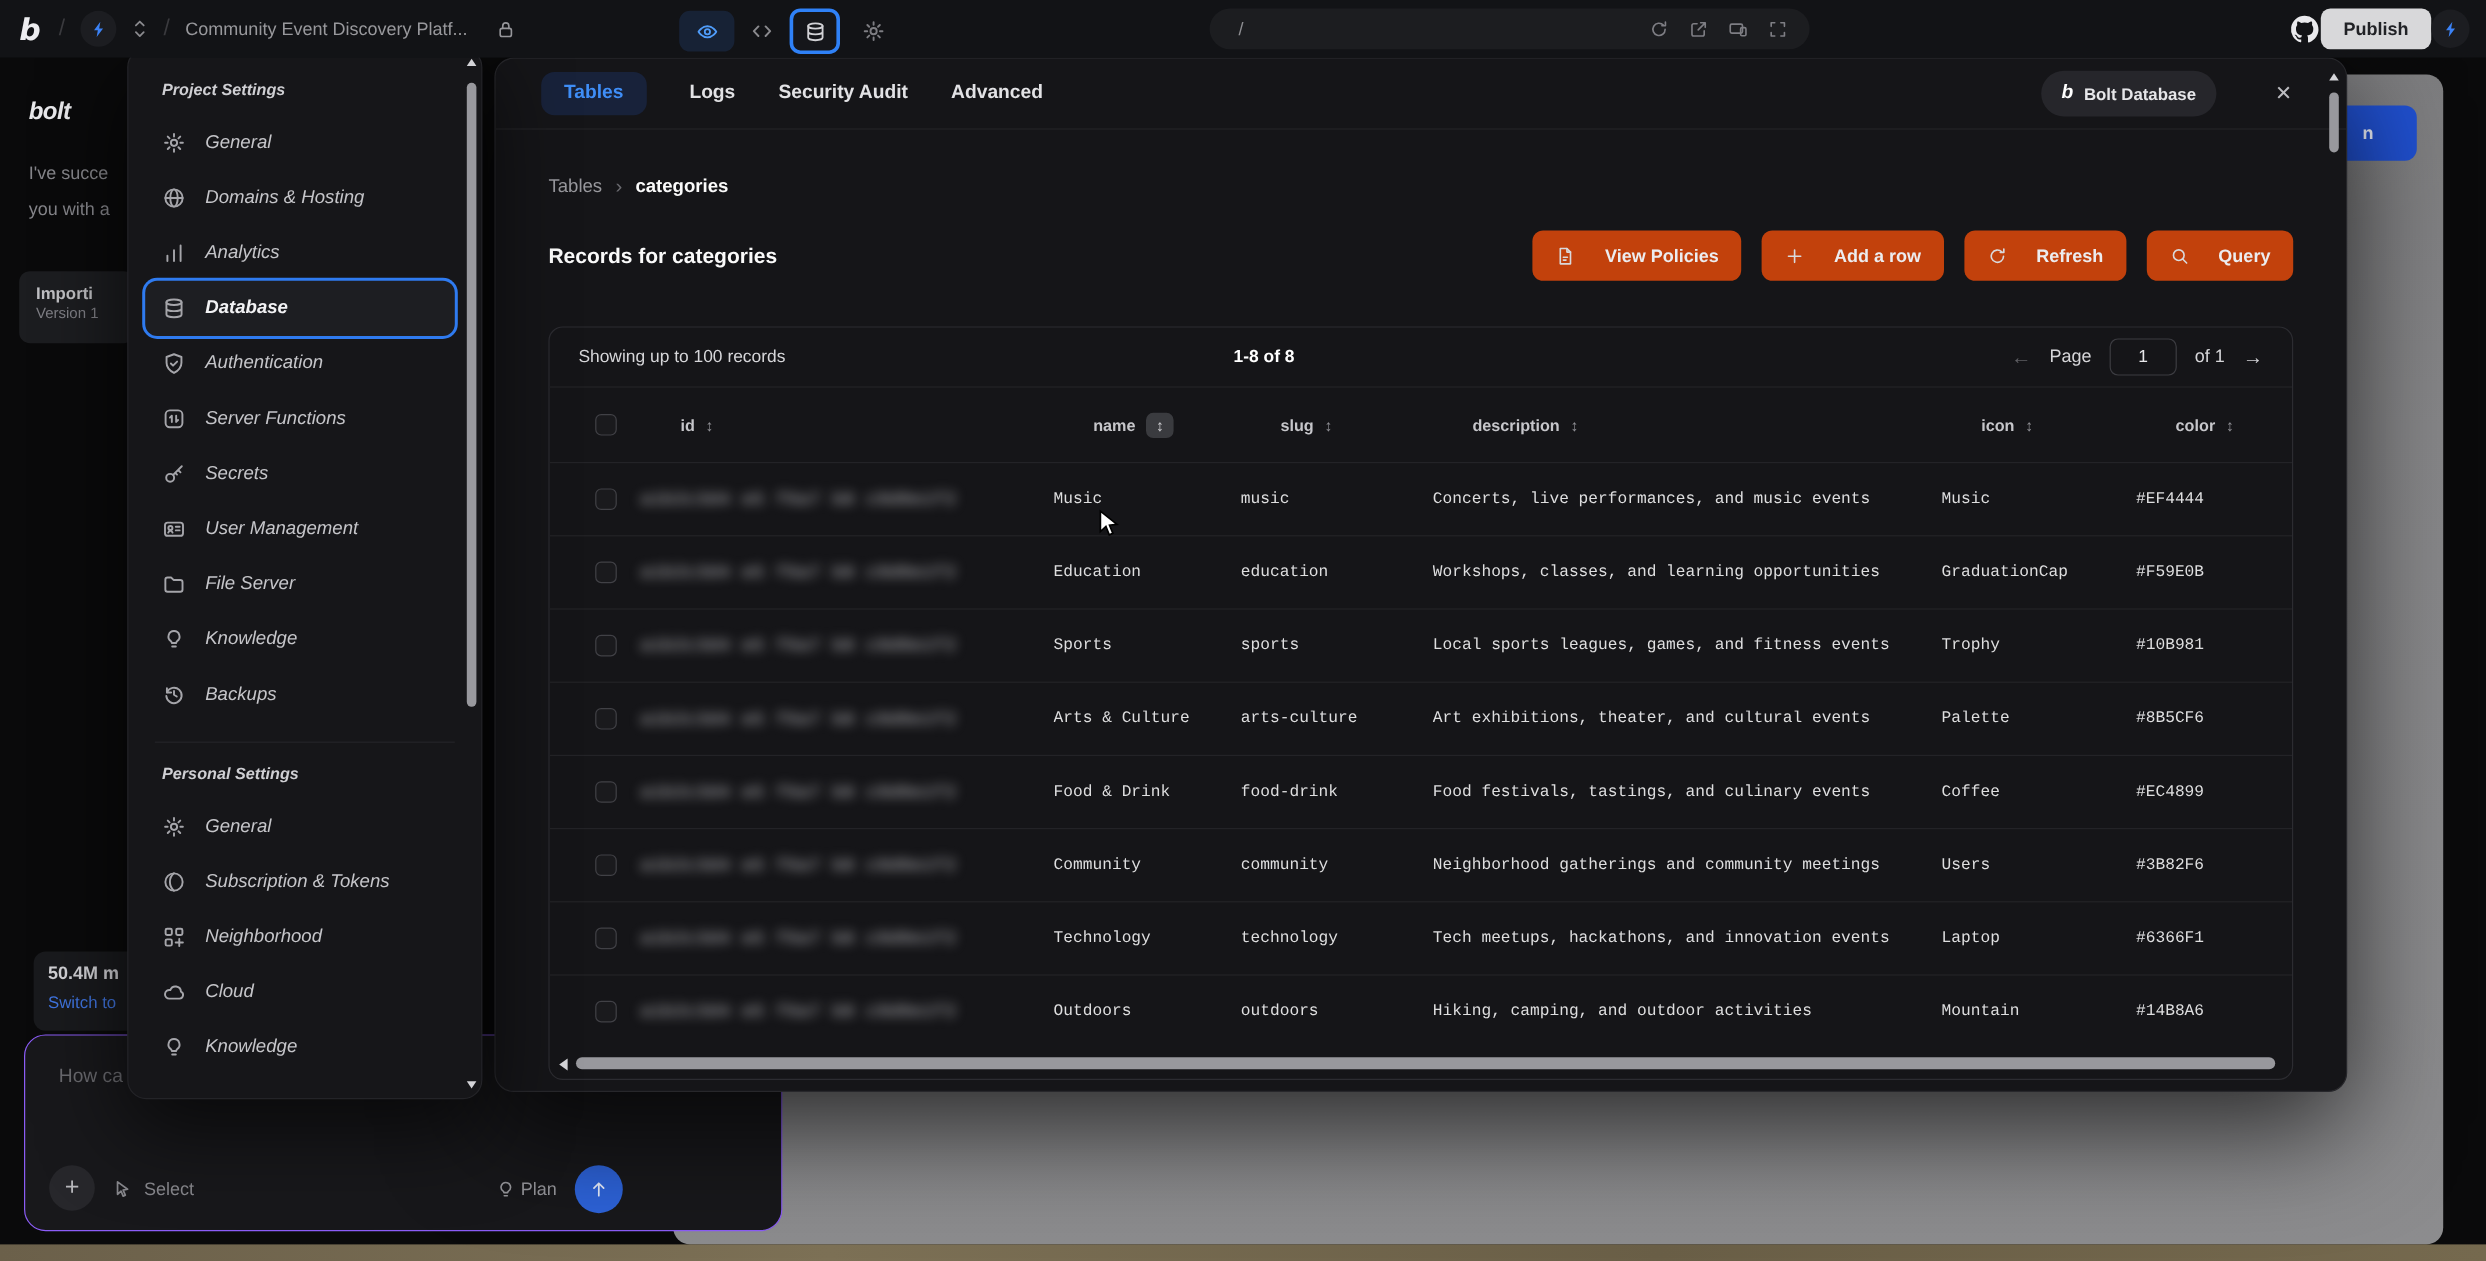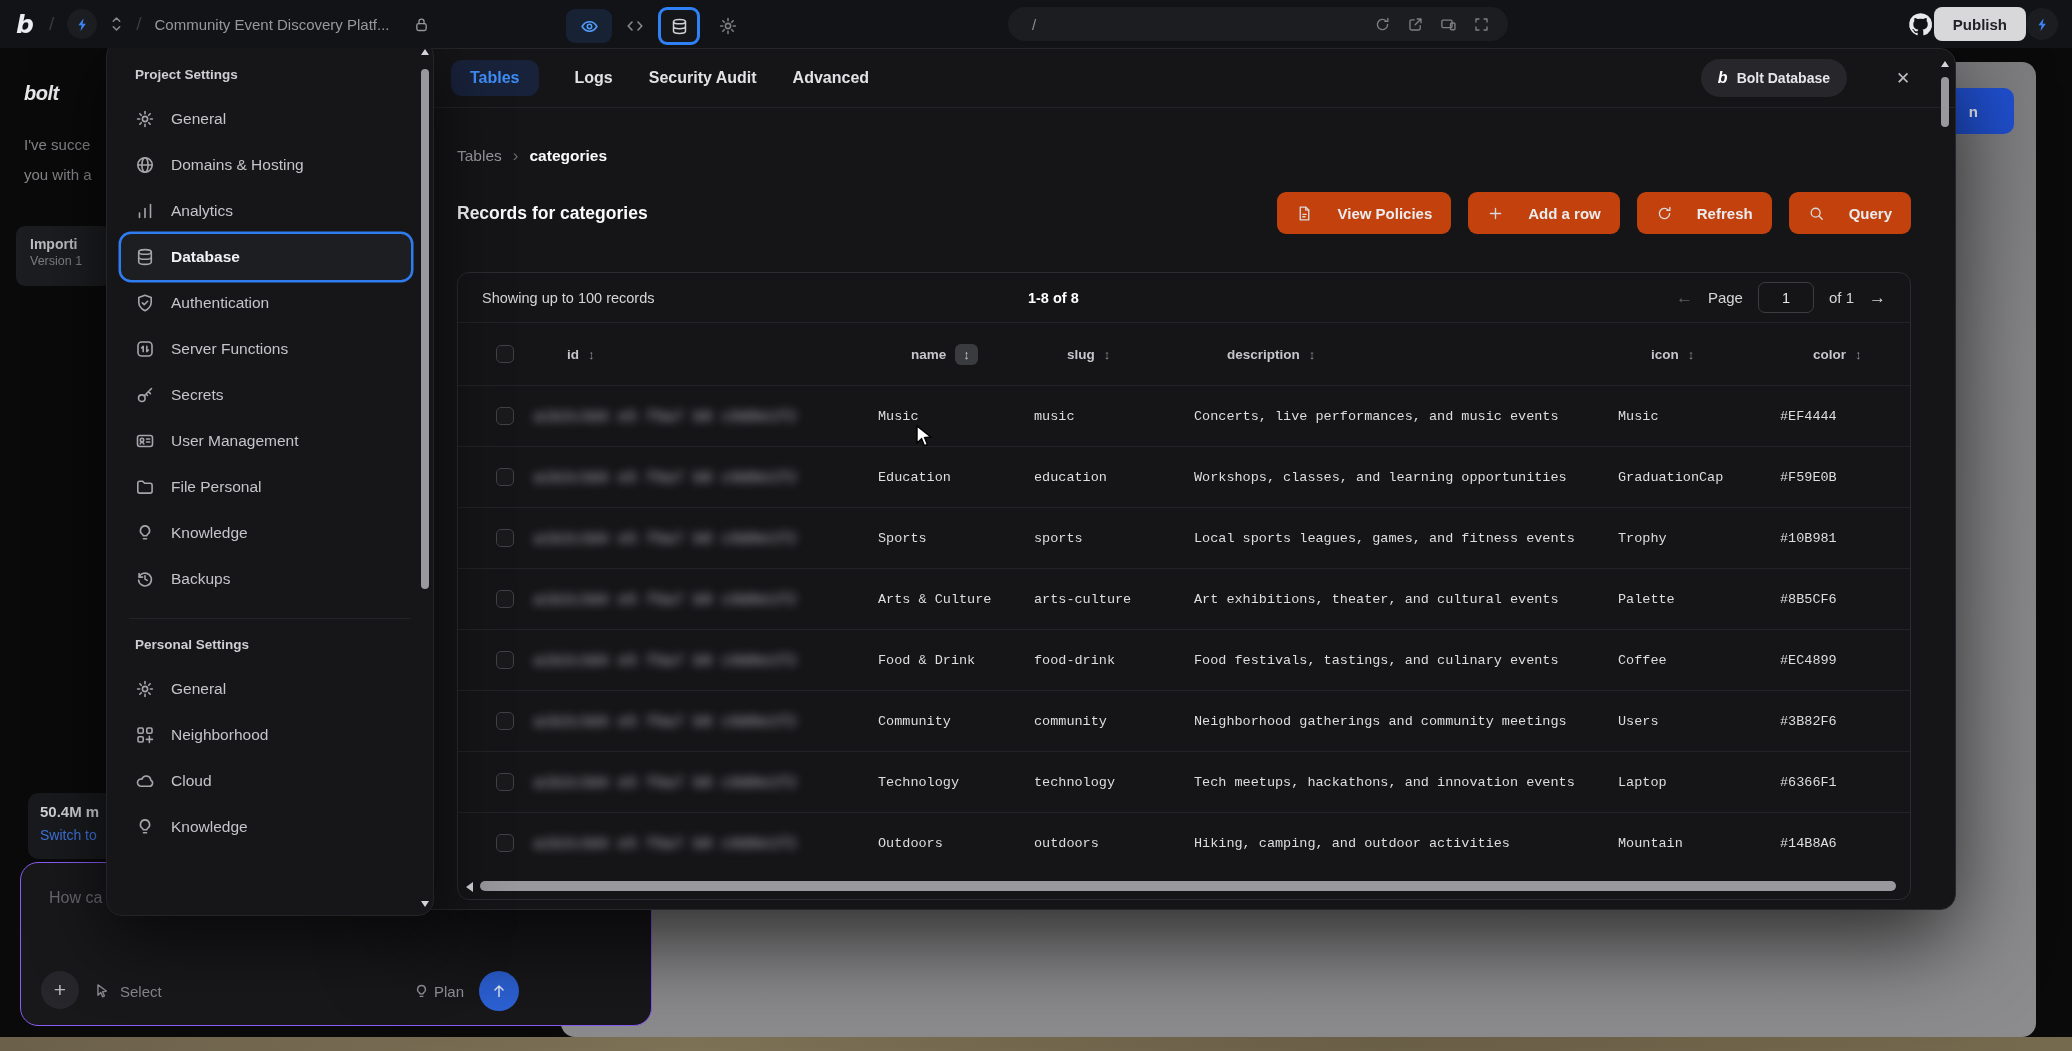--- a/index.html
+++ b/index.html
@@ -79,23 +79,23 @@
   .plan-grp { position:absolute; left:392px; bottom:25px; display:flex; align-items:center; gap:4px;
     color:#97979c; font-size:15px; }
   .plan-grp .ic { width:17px; height:17px; }
   .up-circ { position:absolute; left:458px; bottom:14px; width:40px; height:40px; border-radius:50%;
     background:#2d63d9; color:#e8eefc; display:flex; align-items:center; justify-content:center; }
   .up-circ svg { width:18px; height:18px; }
   #tanstrip { position:absolute; left:0; top:989px; width:2072px; height:14px; z-index:4;
     background:linear-gradient(90deg,#6b604a,#7d7156,#6a5f47,#75694e); }
 
   
-  #panel { position:absolute; left:106px; top:40px; width:328px; height:876px; background:#161619;
+  #panel { position:absolute; left:106px; top:40px; width:296px; height:876px; background:#161619;
     border:1px solid #242428; border-radius:16px; z-index:40; padding-top:26px;
-    box-shadow:0 24px 70px rgba(0,0,0,.65); }
+    box-shadow:0 24px 70px rgba(0,0,0,.65);font-style:italic; }
   .sec-head { color:#cfcfd3; font-size:13.5px; font-weight:bold; padding:0 0 14px 28px; }
   .s-item { height:46px; margin:0 22px 0 14px; padding-left:14px; display:flex; align-items:center;
     gap:16px; color:#c5c5c9; font-size:15.5px; border-radius:10px; position:relative; }
   .s-item .ic { width:20px; height:20px; color:#a5a5aa; flex:none; }
   .s-item.active { background:#1d1e22; box-shadow:0 0 0 2.5px #2f7bf0; color:#f2f2f4; font-weight:600; }
   .s-div { height:1px; background:#242428; margin:16px 22px 18px 22px; }
   .sb-v { position:absolute; right:3px; top:6px; bottom:6px; width:10px; }
   .tri { width:0; height:0; position:absolute; left:1px; }
   .tri.up { border-left:4px solid transparent; border-right:4px solid transparent;
     border-bottom:6px solid #d4d4d8; top:2px; }
@@ -392,21 +392,21 @@
         </span>
     <span class="lbl">User Management</span>
   </div>
 
   <div class="s-item">
     <span class="ic">
           <svg viewBox="0 0 20 20">
             <path d="M2.8 6.2c0-1 .8-1.9 1.9-1.9h3l1.9 2h5.6c1.1 0 1.9.8 1.9 1.9v6c0 1.1-.8 1.9-1.9 1.9H4.7c-1.1 0-1.9-.8-1.9-1.9z"></path>
           </svg>
         </span>
-    <span class="lbl">File Personal</span>
+    <span class="lbl">File Server</span>
   </div>
 
   <div class="s-item">
     <span class="ic">
           <svg viewBox="0 0 20 20">
             <path d="M10 2.9a4.6 4.6 0 0 1 2.6 8.4c-.5.4-.8.9-.8 1.5h-3.6c0-.6-.3-1.1-.8-1.5A4.6 4.6 0 0 1 10 2.9z"></path>
             <path d="M8.5 15.8h3"></path>
           </svg>
         </span>
     <span class="lbl">Knowledge</span>
@@ -429,20 +429,29 @@
   <div class="s-item">
     <span class="ic">
           <svg viewBox="0 0 20 20">
             <circle cx="10" cy="10" r="2.6"></circle>
             <path d="M10 2.6v2.1M10 15.3v2.1M2.6 10h2.1M15.3 10h2.1M4.8 4.8l1.5 1.5M13.7 13.7l1.5 1.5M15.2 4.8l-1.5 1.5M6.3 13.7l-1.5 1.5"></path>
           </svg>
         </span>
     <span class="lbl">General</span>
   </div>
 
+  <div class="s-item">
+    <span class="ic">
+          <svg viewBox="0 0 20 20">
+            <circle cx="10" cy="10" r="7.2"></circle>
+            <path d="M10 2.8c-2.2 1.7-3.4 4.3-3.4 7.2s1.2 5.5 3.4 7.2"></path>
+          </svg>
+        </span>
+    <span class="lbl">Subscription &amp; Tokens</span>
+  </div>
 
   <div class="s-item">
     <span class="ic">
           <svg viewBox="0 0 20 20">
             <rect x="3" y="3" width="5.2" height="5.2" rx="1.2"></rect>
             <rect x="11.8" y="3" width="5.2" height="5.2" rx="1.2"></rect>
             <rect x="3" y="11.8" width="5.2" height="5.2" rx="1.2"></rect>
             <path d="M14.4 11.4v6M11.4 14.4h6"></path>
           </svg>
         </span>

